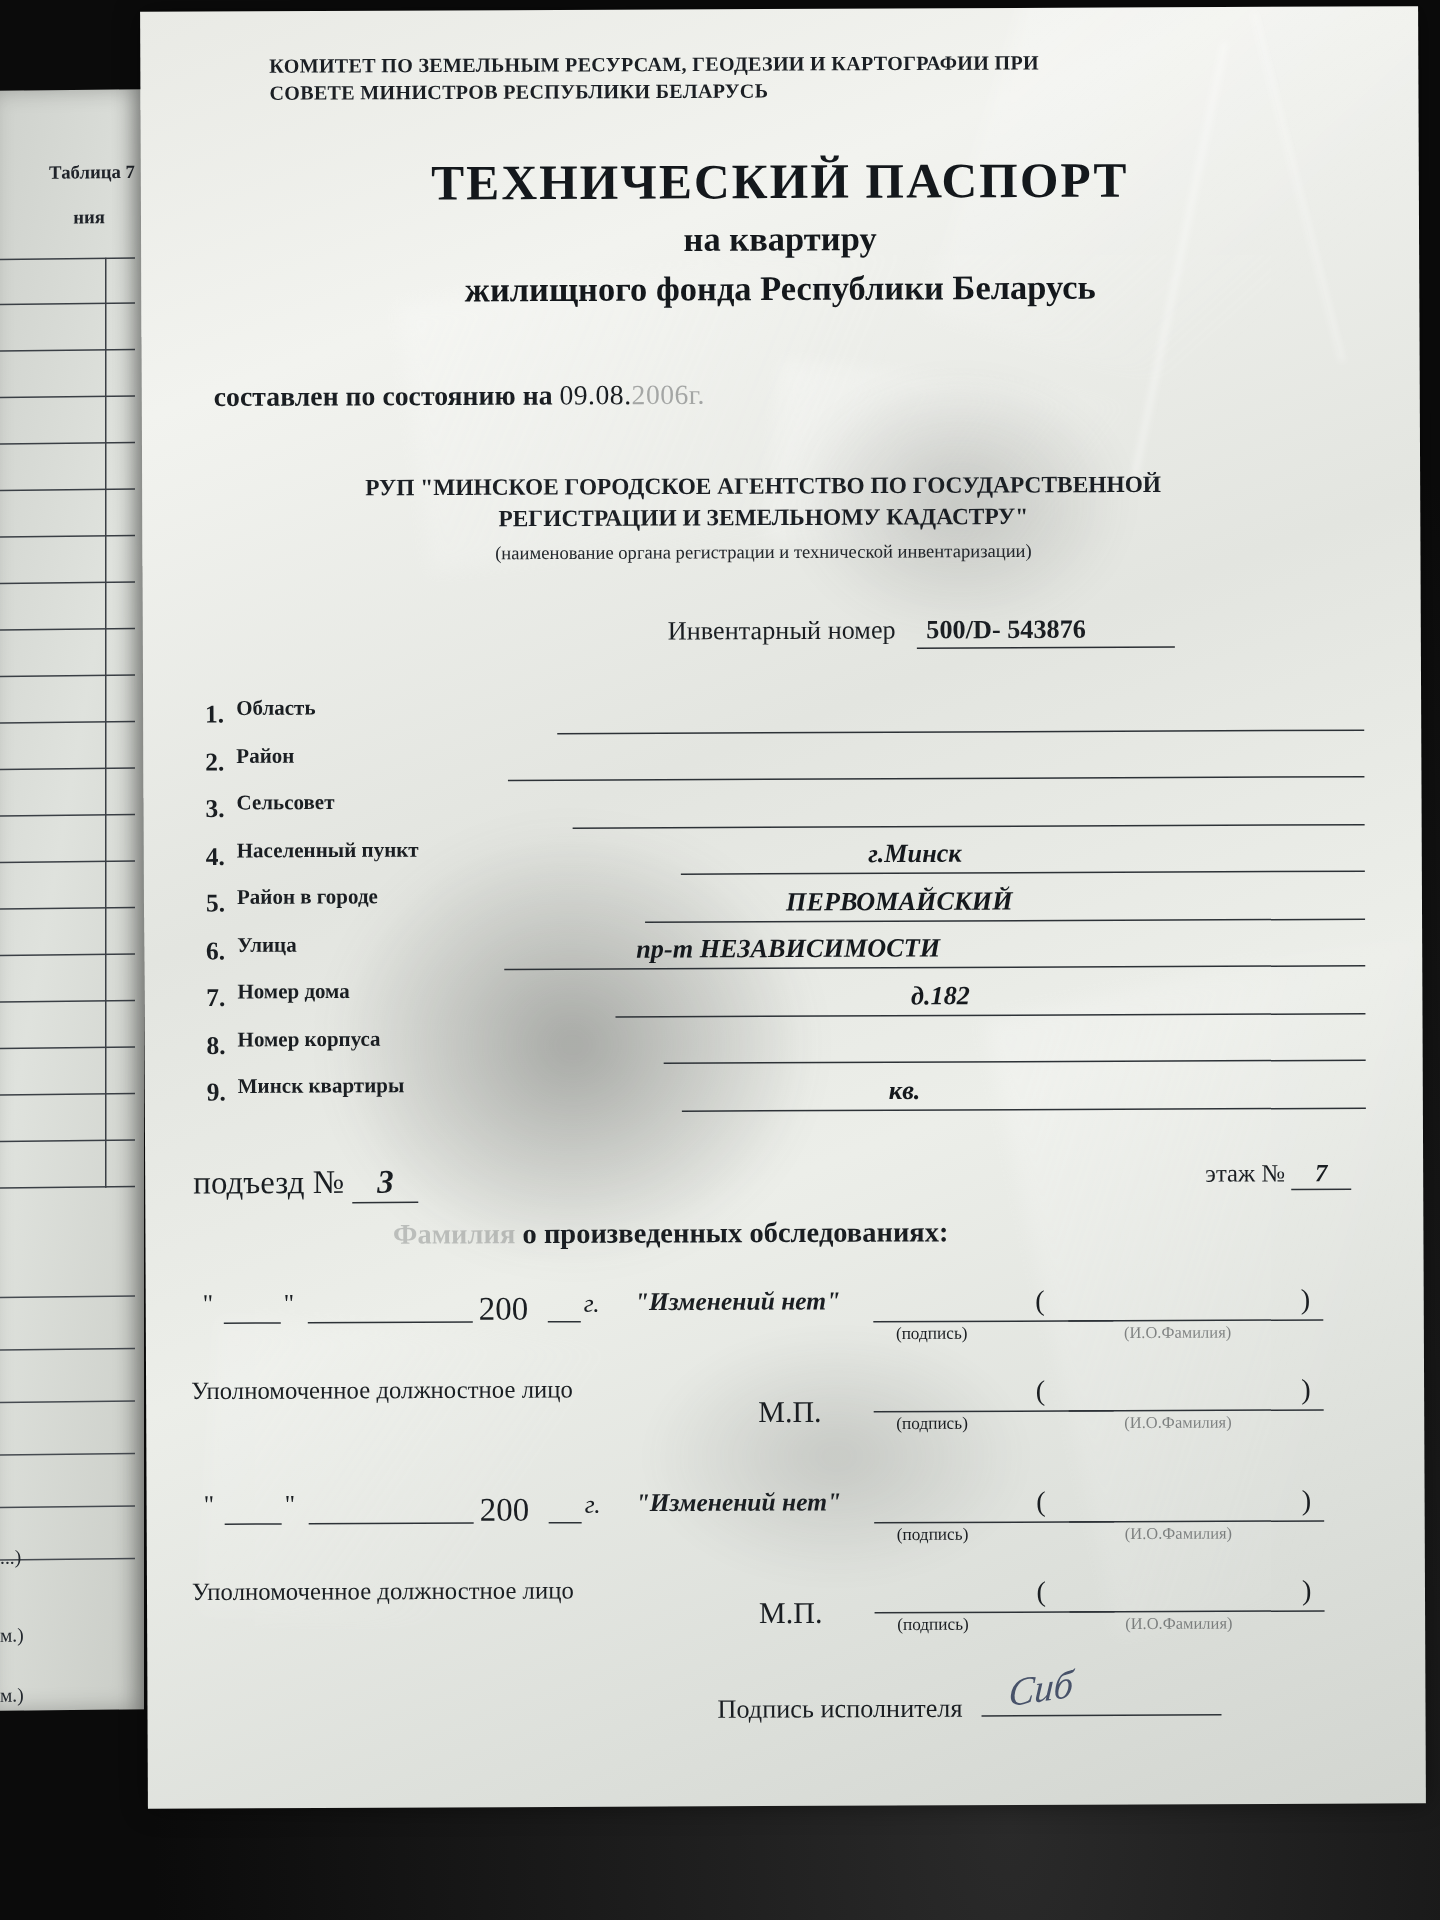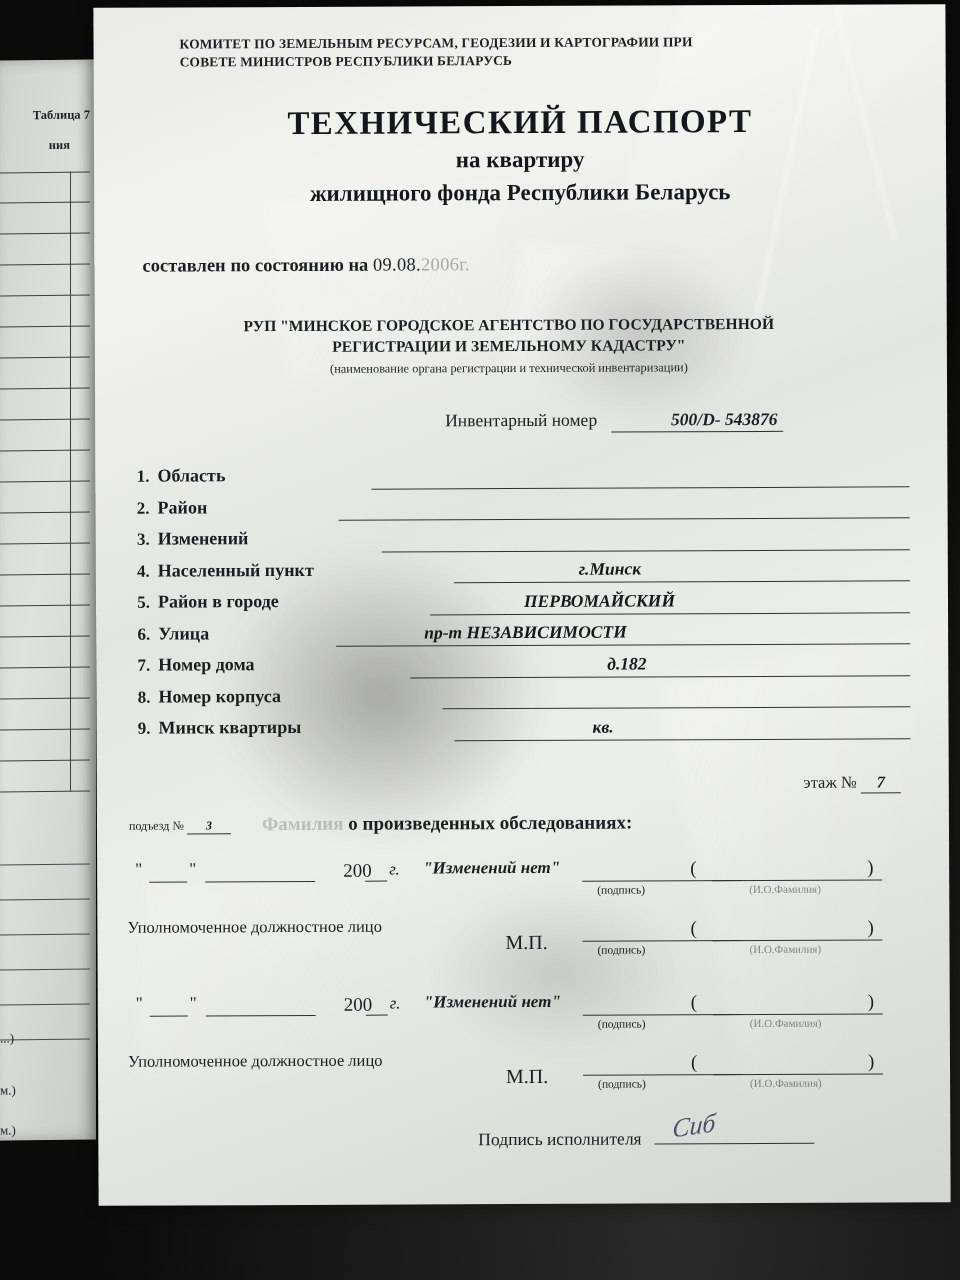--- a/index.html
+++ b/index.html
@@ -223,26 +223,25 @@
   .inv {
     position: absolute;
     left: 350px;
     top: 404px;
     font-size: 17.5px;
     color: #1a1e22;
   }
   .inv .val {
     display: inline-block;
     margin-left: 10px;
-    font-style: italic;
     font-weight: bold;
     border-bottom: 1.6px solid #2a2e33;
     padding: 0 6px 1px 6px;
     min-width: 160px;
-    text-align: right;
+    text-align: left;
   }
 
   
   .fields {
     position: absolute;
     left: 28px;
     top: 455px;
     width: 800px;
   }
   .field-row {
@@ -256,21 +255,21 @@
     width: 26px;
     text-align: right;
     font-size: 17px;
     font-weight: bold;
     color: #1a1e22;
   }
   .f-label {
     position: absolute;
     left: 34px;
     top: 3px;
-    font-size: 18px;
+    font-size: 14px;
     font-weight: bold;
     color: #1a1e22;
     white-space: nowrap;
   }
   .f-line {
     position: absolute;
     right: 14px;
     bottom: 4px;
     height: 0;
     border-bottom: 1.5px solid #2d3237;
@@ -283,23 +282,22 @@
     font-size: 17.5px;
     color: #15191d;
     white-space: nowrap;
   }
 
   
   .entrance {
     position: absolute;
     left: 32px;
     top: 768px;
-    font-size: 12px;
-    color: #1a1e22;
-    margin-top: 43px;
+    font-size: 22px;
+    color: #1a1e22;
   }
   .entrance .u {
     display: inline-block;
     min-width: 44px;
     border-bottom: 1.4px solid #2d3237;
     text-align: center;
     font-style: italic;
     font-weight: bold;
   }
   .floor {
@@ -350,22 +348,21 @@
     position: absolute;
     left: 78px;
     bottom: 7px;
     width: 110px;
     border-bottom: 1.4px solid #2d3237;
   }
   .yr {
     position: absolute;
     left: 192px;
     top: 1px;
-    font-size: 19px;
-    margin-left: 24px;
+    font-size: 22px;
   }
   .dash-tiny {
     position: absolute;
     left: 238px;
     bottom: 7px;
     width: 22px;
     border-bottom: 1.4px solid #2d3237;
   }
   .gg {
     position: absolute;
@@ -574,21 +571,21 @@
 
         <div class="field-row">
           <div class="f-num">2.</div>
           <div class="f-label">Район</div>
           <div class="f-line" style="left:215px;"></div>
           <div class="f-value" style="left:470px;"></div>
         </div>
 
         <div class="field-row">
           <div class="f-num">3.</div>
-          <div class="f-label">Изменений</div>
+          <div class="f-label">Сельсовет</div>
           <div class="f-line" style="left:258px;"></div>
           <div class="f-value" style="left:470px;"></div>
         </div>
 
         <div class="field-row">
           <div class="f-num">4.</div>
           <div class="f-label">Населенный пункт</div>
           <div class="f-line" style="left:330px;"></div>
           <div class="f-value" style="left:455px;">г.Минск</div>
         </div>

